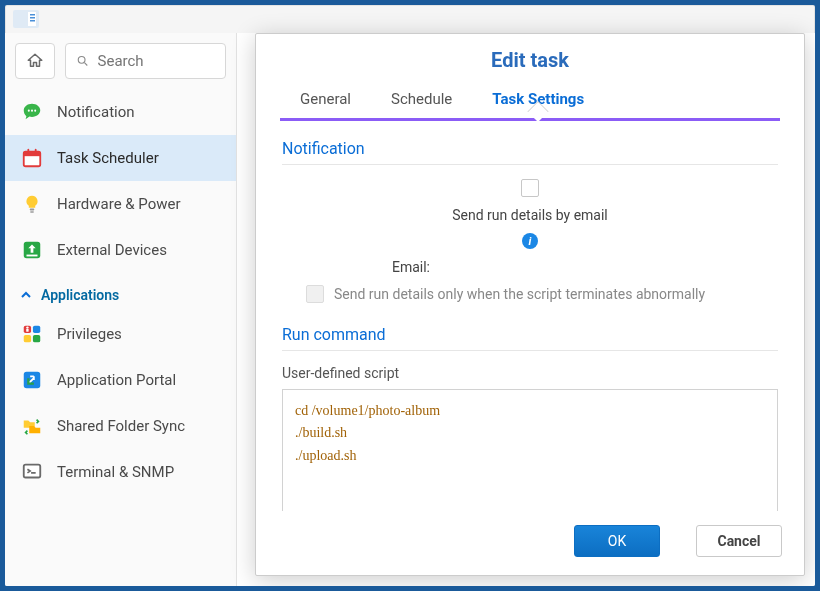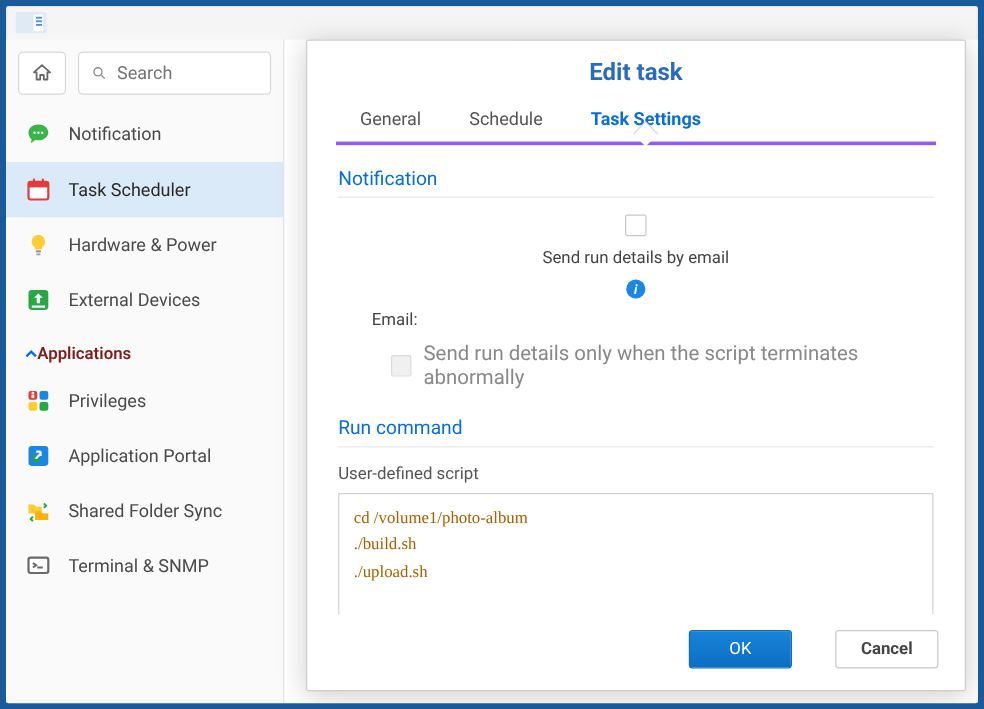--- a/index.html
+++ b/index.html
@@ -16,41 +16,41 @@
 .mag-icon { width:16px; height:16px; }
 
 .main-columns { display:flex; height: calc(100% - 28px); }
 .sidebar-col { width: 232px; background:#fafafa; border-right:1px solid #e2e2e2; padding-top: 0; }
 .content-col { flex:1; position:relative; background:#fff; }
 
 .side-list { padding: 4px 0 0 0; }
 .side-item { display:flex; align-items:center; gap:14px; padding: 12px 16px; font-size:15px; color:#4a4a4a; cursor:pointer; }
 .side-item.active { background:#daeaf9; color:#2a2a2a; }
 .side-item .ico { width:22px; height:22px; display:flex; align-items:center; justify-content:center; }
-.section-hdr { display:flex; align-items:center; gap:0; padding: 14px 16px 8px 16px; color:#7f1d1d; font-size:14px; font-weight:600; cursor:pointer; }
+.section-hdr { display:flex; align-items:center; gap:10px; padding: 14px 16px 8px 16px; color:#0369a1; font-size:14px; font-weight:600; cursor:pointer; }
 .chev { width:10px; height:10px; }
 
 .overlay-space { position:absolute; left:18px; right:10px; top: 0; bottom:10px; }
 .modal { position:absolute; left:0; right:0; top:0; bottom:0; background:#fff; border:1px solid #ccc; border-radius:2px; box-shadow: 0 4px 24px rgba(0,0,0,.2); display:flex; flex-direction:column; }
 .modal-title { text-align:center; font-weight:700; color:#2a6bbb; font-size:20px; padding:14px 0 10px 0; }
 .tabs-row { display:flex; align-items:flex-end; border-bottom:3px solid #8b5cf6; margin: 0 24px; }
 .tab { padding: 8px 20px 10px 20px; font-size:15px; color:#555; cursor:pointer; position:relative; }
 .tab.active { color:#0a6dd6; font-weight:700; }
 .tab.active::after { content:""; position:absolute; left:50%; bottom:-1px; width:14px; height:14px; background:#fff; border-left:1px solid #d6d6d6; border-top:1px solid #d6d6d6; transform: translateX(-50%) rotate(45deg); }
 
 .modal-body { flex:1; overflow:auto; padding: 18px 26px 8px 26px; }
 .sect-title { color:#0a6dd6; font-size:16px; padding-bottom:6px; border-bottom:1px solid #e6e6e6; margin-bottom:14px; }
 .ck-row { display:flex; align-items:center; gap:10px; font-size:14px; color:#444;flex-direction:column; }
 .ck { width:18px; height:18px; border:1px solid #c7c7c7; background:#fff; border-radius:2px; cursor:pointer; }
 .ck.disabled { background:#f0f0f0; border-color:#dcdcdc; cursor:default; }
 .info-badge { width:16px; height:16px; border-radius:50%; background:#1b87e5; color:#fff; font-size:11px; font-weight:700; display:flex; align-items:center; justify-content:center; font-style:italic; }
 .form-row { display:flex; align-items:center; gap:12px; margin:10px 0 10px 28px; }
-.lbl { width:120px; font-size:14px; color:#444; }
+.lbl { width:120px; font-size:14px; color:#444;text-align:right; }
 .txt-input { flex:1; max-width:290px; height:30px; border:1px solid #d2d2d2; background:#fafafa; padding:0 10px; font-size:14px; color:#6a6a6a; }
-.sub-ck-row { display:flex; align-items:center; gap:10px; margin-left:44px; font-size:17px; color:#888; }
+.sub-ck-row { display:flex; align-items:center; gap:10px; margin-left:24px; font-size:14px; color:#888; }
 .script-label { font-size:14px; color:#555; margin:8px 0; }
 .script-area { width:100%; height:128px; border:1px solid #d2d2d2; padding:10px 12px; font-size:14px; font-family: Liberation Serif, serif; color:#a16207; resize:none; line-height:1.6; }
 .hr { border:none; border-top:1px solid #e8e8e8; margin: 18px 0 0 0; }
 
 .modal-footer { display:flex; justify-content:flex-end; gap:12px; padding: 14px 22px 18px 22px; }
 .btn { min-width:86px; height:32px; border-radius:3px; font-size:14px; cursor:pointer; border:1px solid transparent;margin-left:24px; }
 .btn-primary { background: linear-gradient(#1984d9,#0c6ec2); color:#fff; border-color:#0c6ec2; }
 .btn-default { background:#fff; color:#444; border-color:#c9c9c9;font-weight:bold; }
 
 svg { display:block; }

